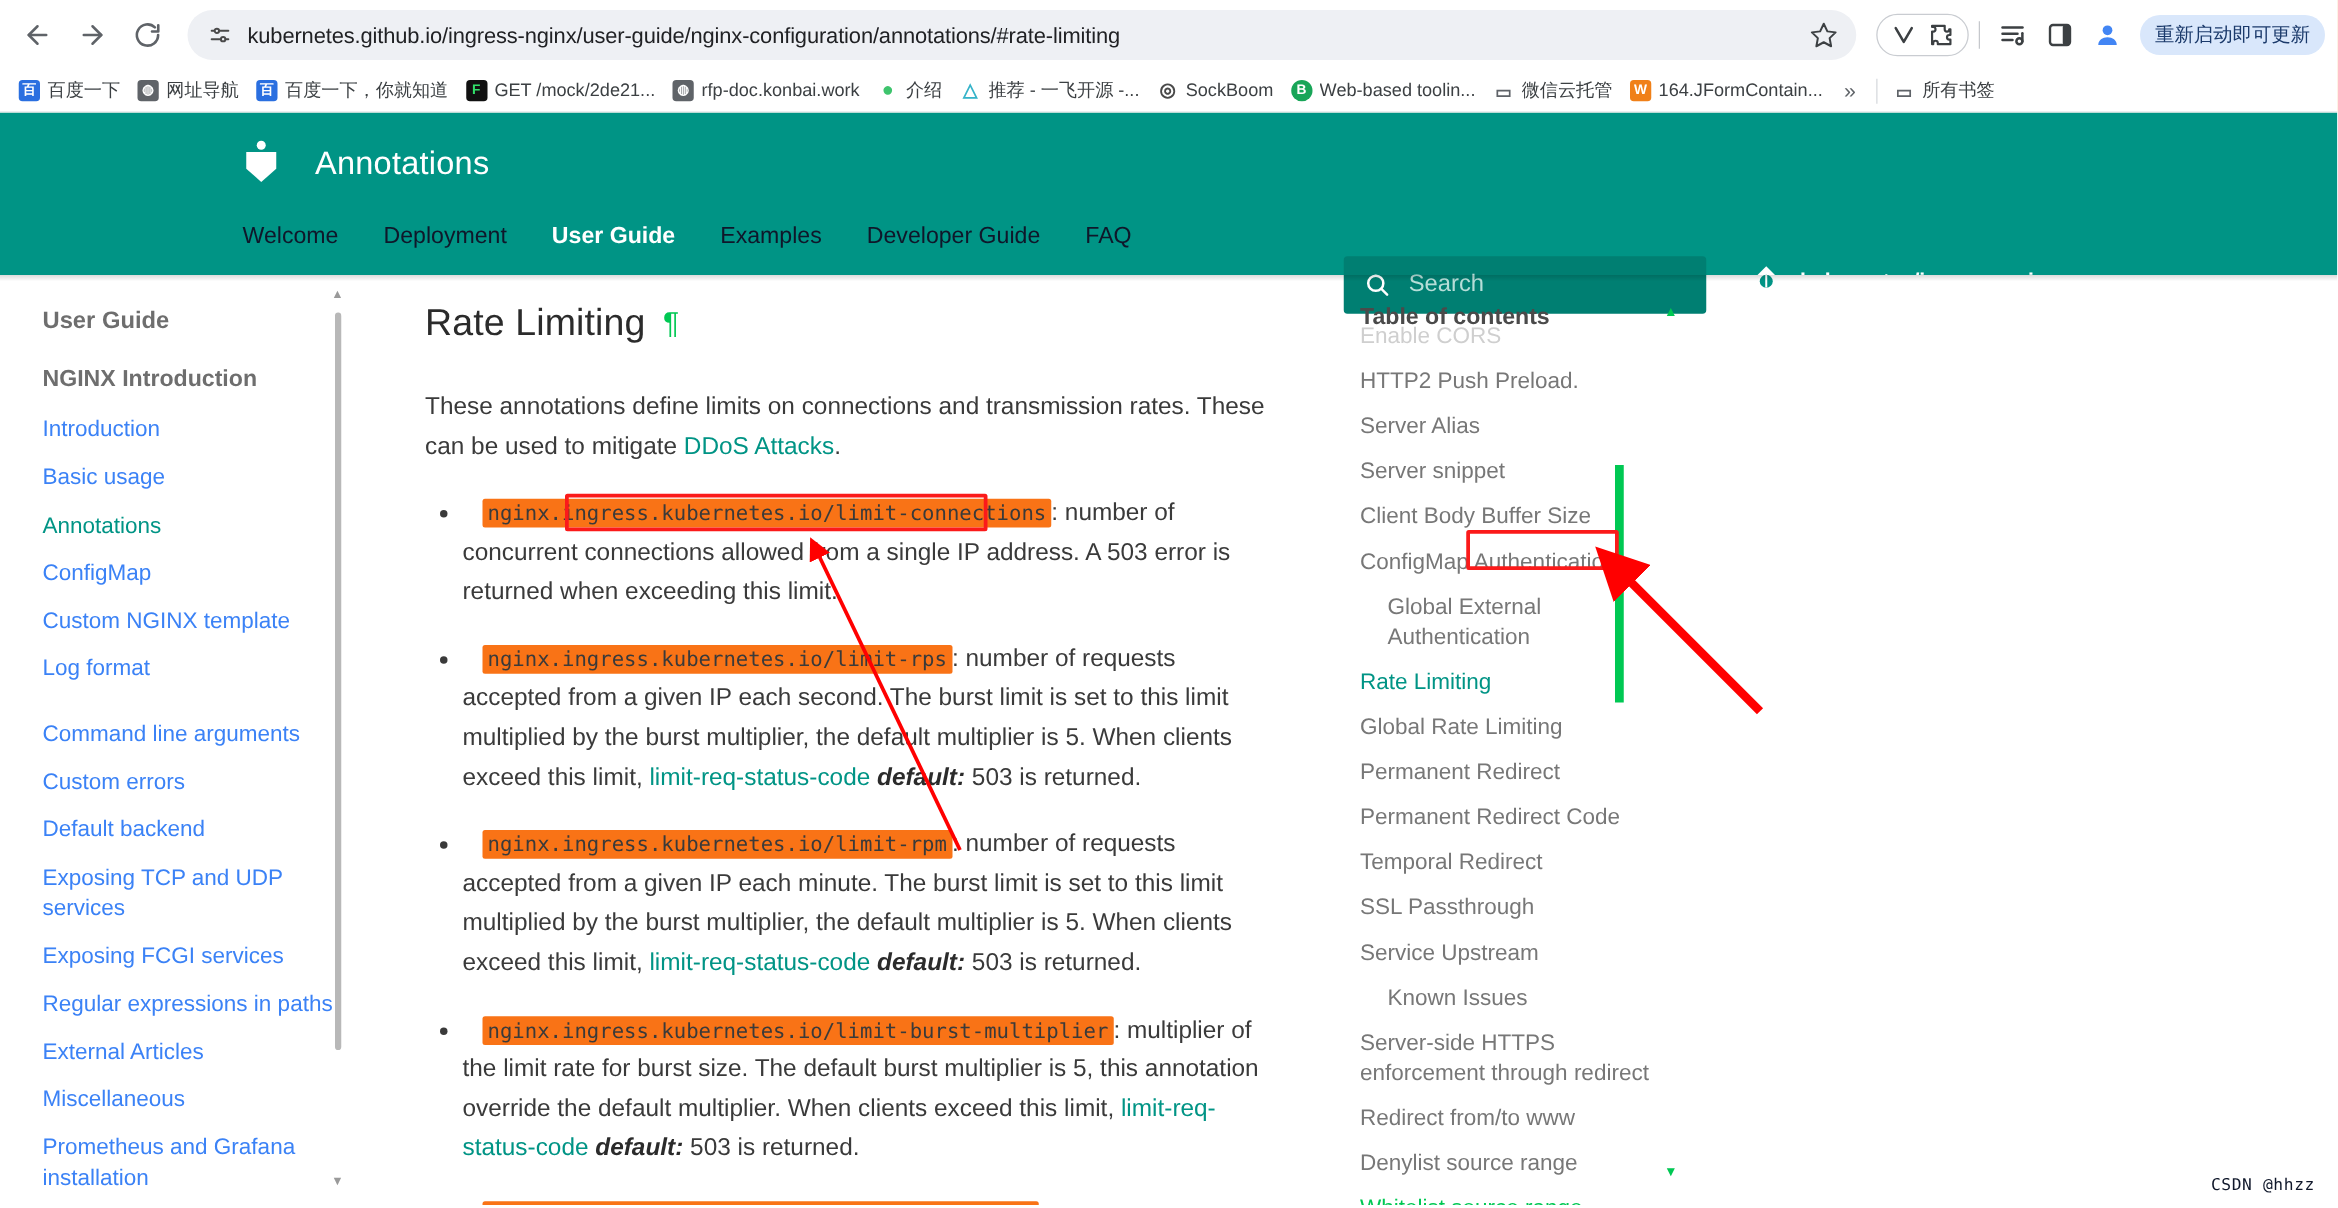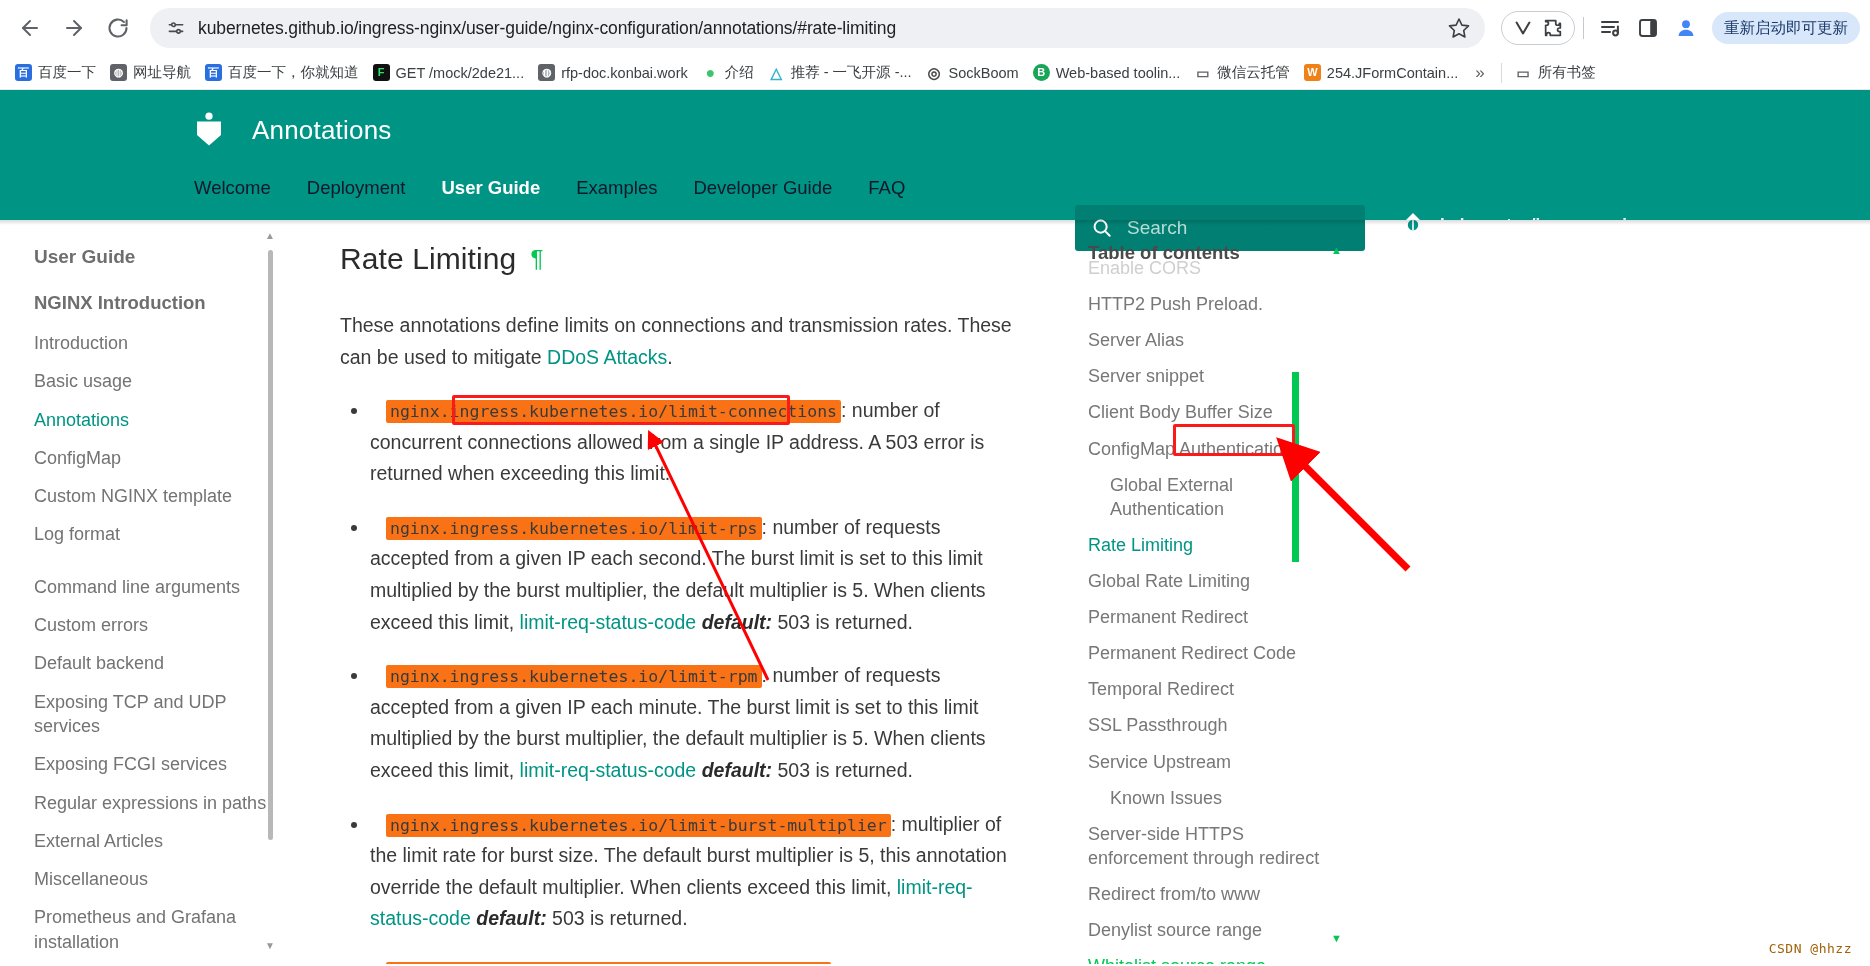--- a/index.html
+++ b/index.html
@@ -100,21 +100,21 @@
     width:300px; flex:0 0 300px; padding:20px 0 0 10px; position:relative;
     height:744px; overflow:hidden;
   }
   .ln-title {
     font-size:19px; color:#6e6e6e; font-weight:bold; padding:6px 0 16px 24px;
   }
   .ln-section {
     font-size:18.5px; color:#6e6e6e; font-weight:bold; padding:8px 0 10px 24px;
   }
   .ln-item {
-    font-size:18px; color:#737373; padding:7px 0 7px 24px; line-height:1.35;
+    font-size:18px; color:#3b82f6; padding:7px 0 7px 24px; line-height:1.35;
     cursor:pointer; max-width:270px;
   }
   .ln-item.active { color:#009485; }
   .ln-gap { height:14px; }
   .ln-scroll-thumb {
     position:absolute; left:268px; top:30px; width:5px; height:590px;
     background:#b8b8b8; border-radius:3px;
   }
   .ln-arrow-up { position:absolute; left:265px; top:10px; color:#9a9a9a; font-size:10px;}
   .ln-arrow-dn { position:absolute; left:265px; top:720px; color:#9a9a9a; font-size:10px;}
@@ -162,21 +162,21 @@
     background:#00c853; border-radius:0px;
   }
 
   
   .redbox {
     position:absolute; border:3px solid #fb1a1a; border-radius:2px;
     pointer-events:none;
   }
   #arrows { position:absolute; left:0; top:0; width:1870px; height:874px; pointer-events:none; }
   .watermark {
-    position:absolute; right:18px; bottom:8px; font-size:13px; color:#a16207;
+    position:absolute; right:18px; bottom:8px; font-size:13px; color:#0f172a;
     font-family:"DejaVu Sans Mono", monospace; letter-spacing:0.5px;
   }
   .page-shadow {
     position:absolute; left:0; top:130px; width:1870px; height:5px;
     background:linear-gradient(to bottom, rgba(0,0,0,0.14), rgba(0,0,0,0));
   }
 </style>
 </head>
 <body>
 
@@ -290,21 +290,21 @@
     <div class="bm">
         <span class="bm-ico" style="background:#18a558;border-radius:50%">B</span>
         <span class="bm-label">Web-based toolin...</span>
       </div>
     <div class="bm">
         <span class="bm-ico" style="background:transparent;color:#5f6368;font-size:14px">▭</span>
         <span class="bm-label">微信云托管</span>
       </div>
     <div class="bm">
         <span class="bm-ico" style="background:#f08018">W</span>
-        <span class="bm-label">254.JFormContain...</span>
+        <span class="bm-label">164.JFormContain...</span>
       </div>
     <div class="bm-overflow">»</div>
     <div class="bm-sep"></div>
     <div class="bm">
         <span class="bm-ico" style="background:transparent;color:#5f6368;font-size:14px">▭</span>
         <span class="bm-label">所有书签</span>
       </div>
   </div>
 </div>
 

